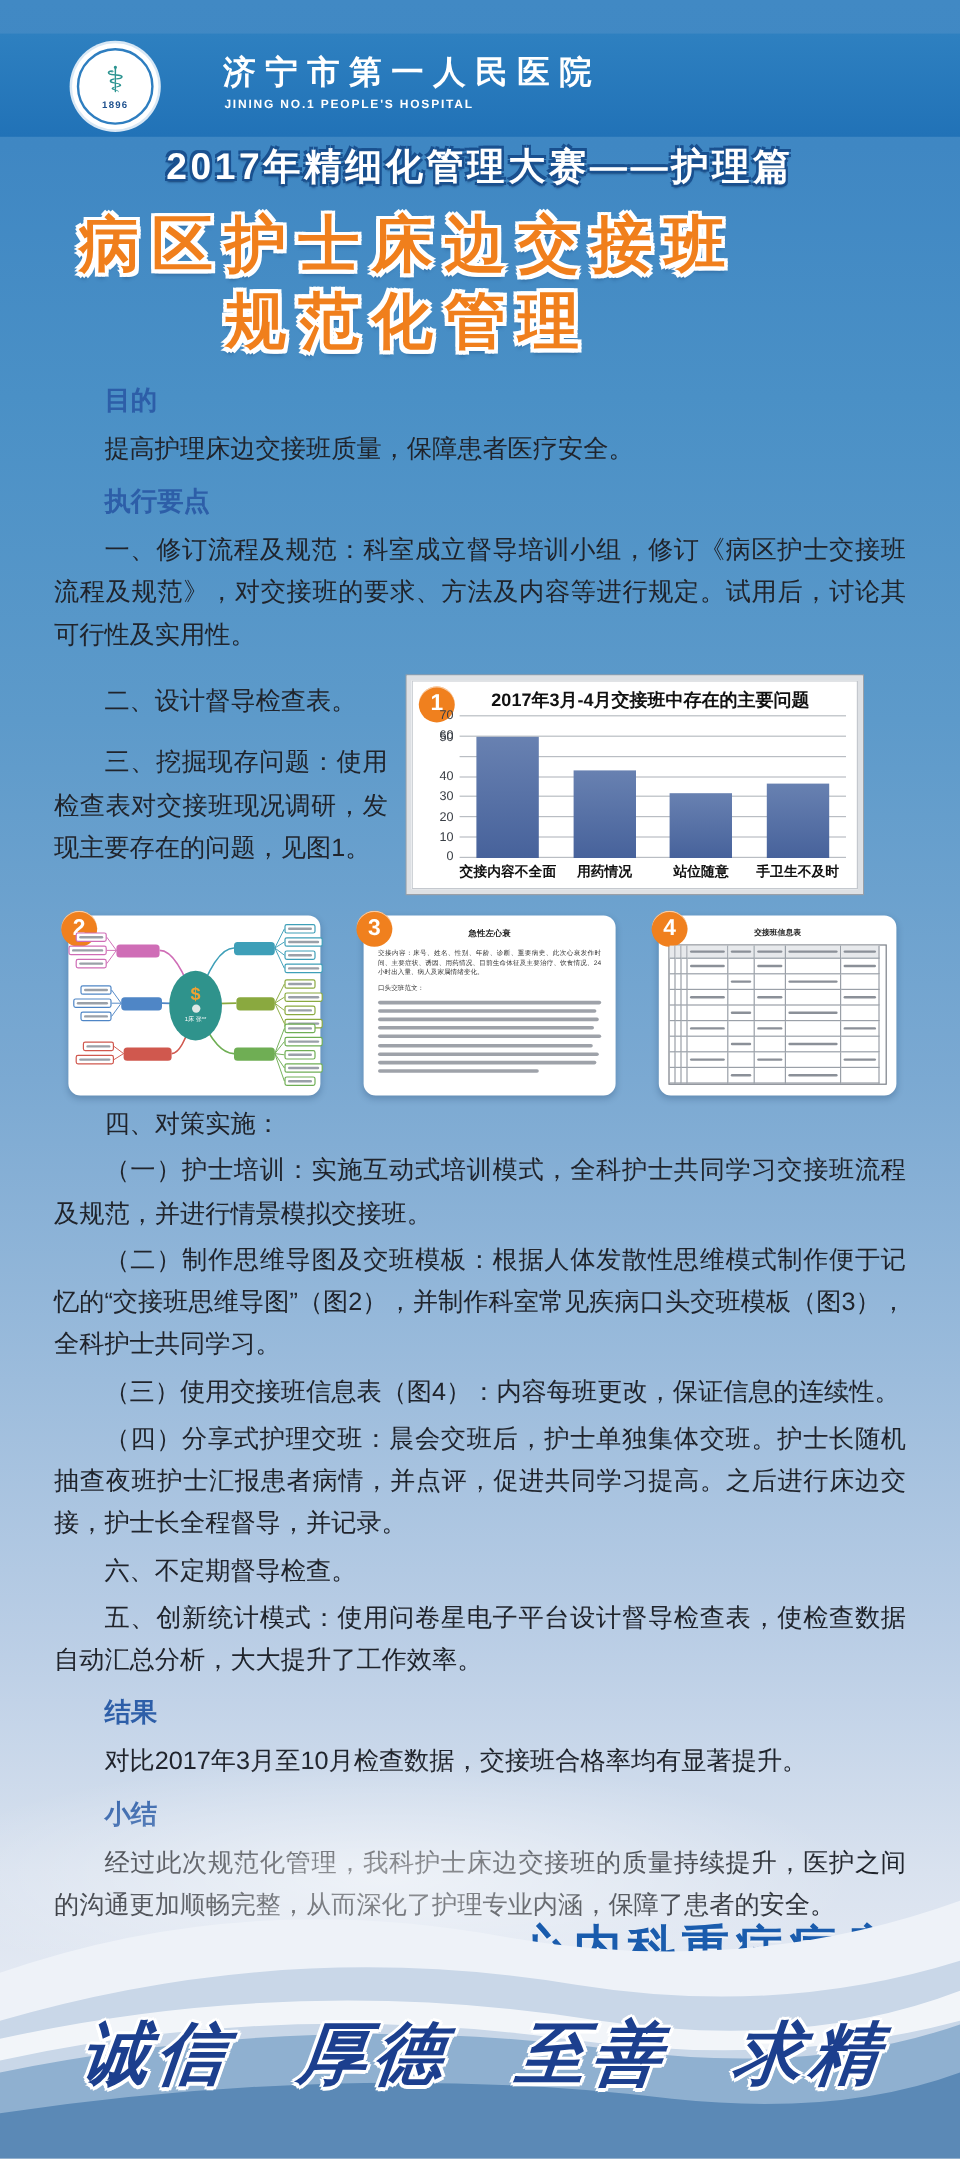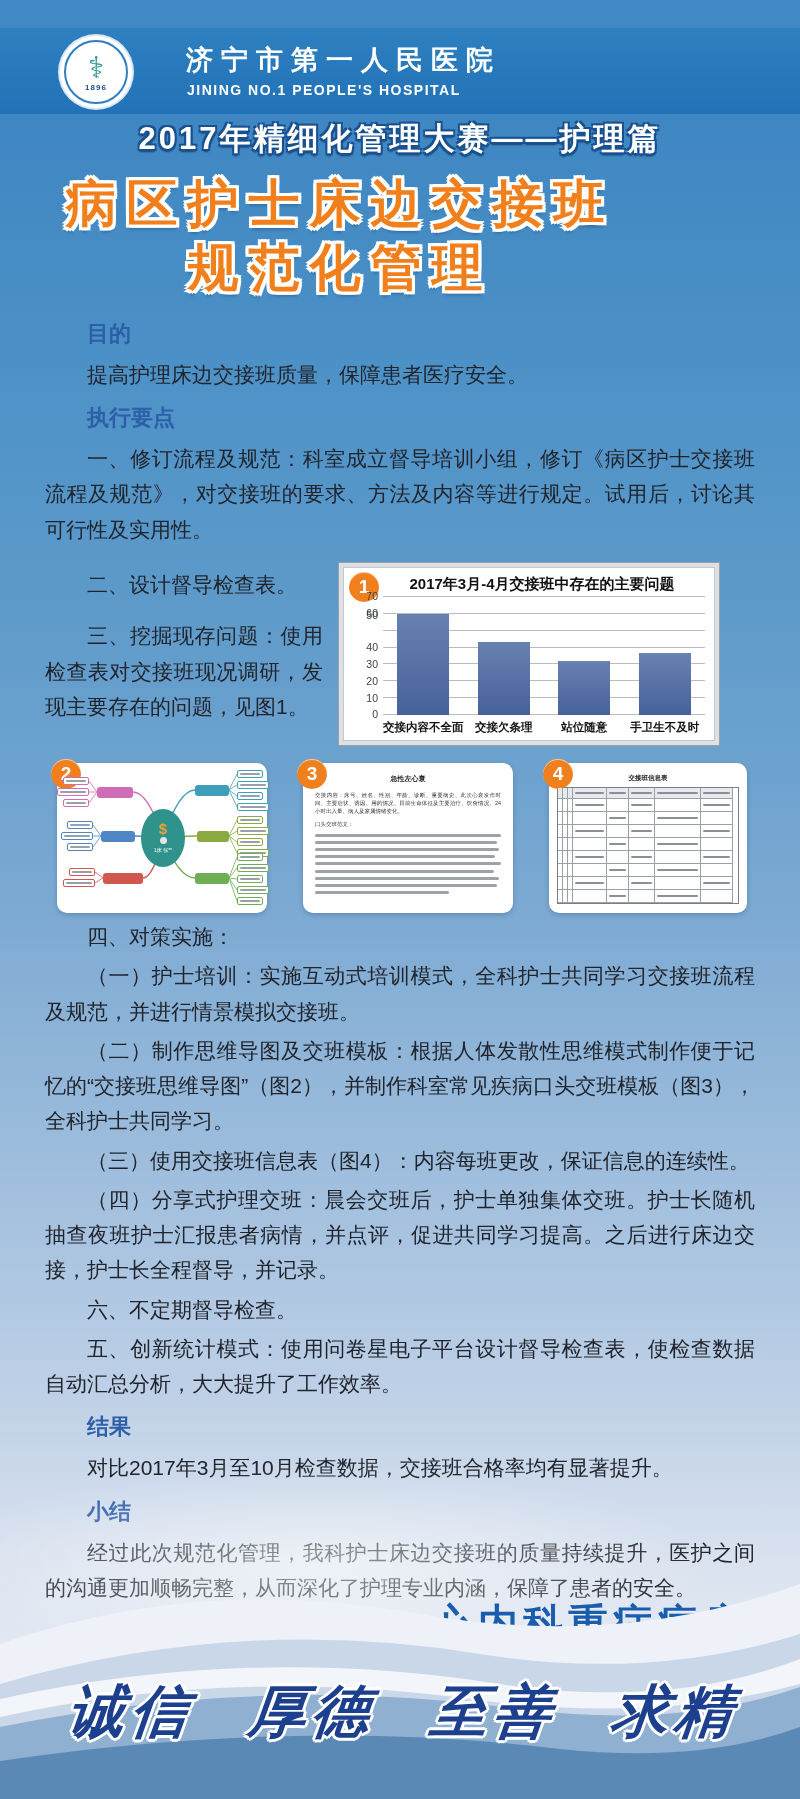--- a/index.html
+++ b/index.html
@@ -13,21 +13,21 @@
   
   .top-band{position:absolute;left:0;top:28px;width:800px;height:86px;
     background:linear-gradient(180deg,#2e80c0,#2172b7);}
   .logo{position:absolute;left:60px;top:36px;width:72px;height:72px;border-radius:50%;
     background:#fff;box-shadow:0 0 0 2px #d9e8f5;display:flex;align-items:center;justify-content:center;}
   .logo-inner{width:60px;height:60px;border-radius:50%;border:2px solid #2e7ec0;
     display:flex;flex-direction:column;align-items:center;justify-content:center;color:#2a9390;}
   .logo-glyph{font-size:30px;line-height:30px;}
   .logo-year{font-size:8px;color:#1c4f8d;font-weight:bold;letter-spacing:1px;}
   .hosp-cn{position:absolute;left:186px;top:42px;color:#fff;font-size:27px;font-weight:bold;letter-spacing:8px;}
-  .hosp-en{position:absolute;left:187px;top:82px;color:#fff;font-size:14px;font-weight:bold;letter-spacing:1.5px;}
+  .hosp-en{position:absolute;left:187px;top:82px;color:#fff;font-size:10px;font-weight:bold;letter-spacing:1.5px;}
   .event-title{position:absolute;left:0;top:118px;width:800px;text-align:center;
     color:#fff;font-size:31px;font-weight:900;letter-spacing:3px;
     text-shadow:-2px -2px 0 #19508f,2px -2px 0 #19508f,-2px 2px 0 #19508f,2px 2px 0 #19508f,0 3px 2px #153f73;}
   .main-title{position:absolute;left:0;top:172px;width:680px;text-align:center;
     color:#f07f1c;font-weight:900;font-size:51px;line-height:64px;letter-spacing:10px;
     text-shadow:-3px -3px 0 #fff,3px -3px 0 #fff,-3px 3px 0 #fff,3px 3px 0 #fff,0 -3px 0 #fff,0 3px 0 #fff,-3px 0 0 #fff,3px 0 0 #fff,0 5px 3px rgba(20,60,110,.35);}
   
   .content{position:absolute;left:45px;top:308px;width:710px;color:#20242c;font-size:21px;line-height:1.68;}
   .sec-label{color:#2d5ea8;font-size:22px;font-weight:bold;margin:8px 0 2px 42px;}
   .para{margin:4px 0;text-indent:2em;text-align:justify;}
@@ -145,21 +145,21 @@
             <div class="ytick" style="bottom: 16.8571px; transform: translateY(50%);">10</div>
             <div class="gridline" style="bottom: 0px;"></div>
             <div class="ytick" style="bottom: 0px; transform: translateY(50%);">0</div>
             <div class="bar" style="left: 12.5%; height: 101.143px;"></div>
             <div class="bar" style="left: 37.5%; height: 72.4857px;"></div>
             <div class="bar" style="left: 62.5%; height: 53.9429px;"></div>
             <div class="bar" style="left: 87.5%; height: 62.3714px;"></div>
           </div>
         <div class="xlabels" id="xLabels">
             <div class="xlabel">交接内容不全面</div>
-            <div class="xlabel">交接欠条理</div>
+            <div class="xlabel">用药情况</div>
             <div class="xlabel">站位随意</div>
             <div class="xlabel">手卫生不及时</div>
           </div>
       </div>
     </div>
 
     <div class="fig-row">
 
       <div class="fig-panel fig2">
         <div class="badge fig-badge">2</div>

